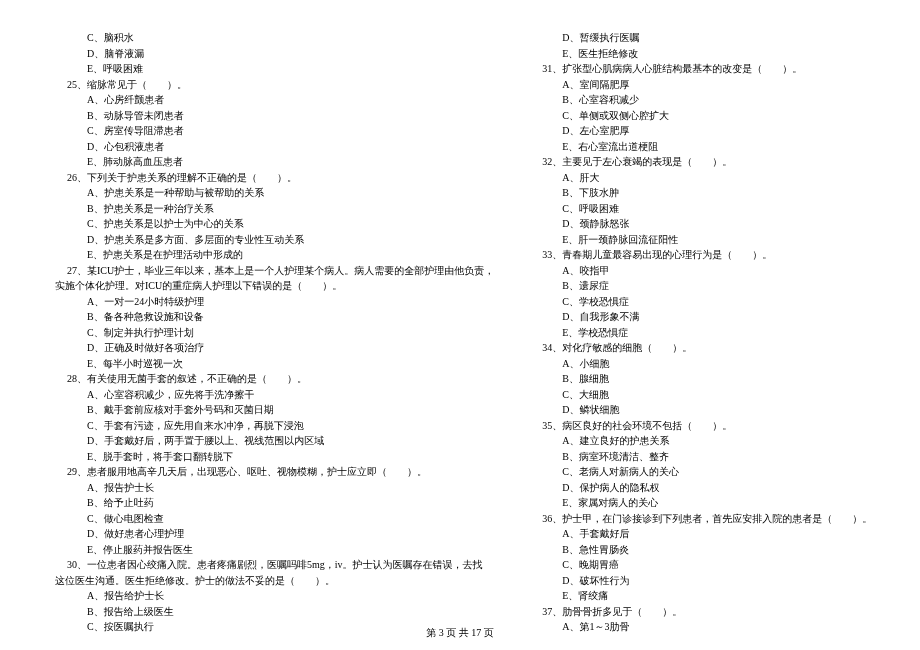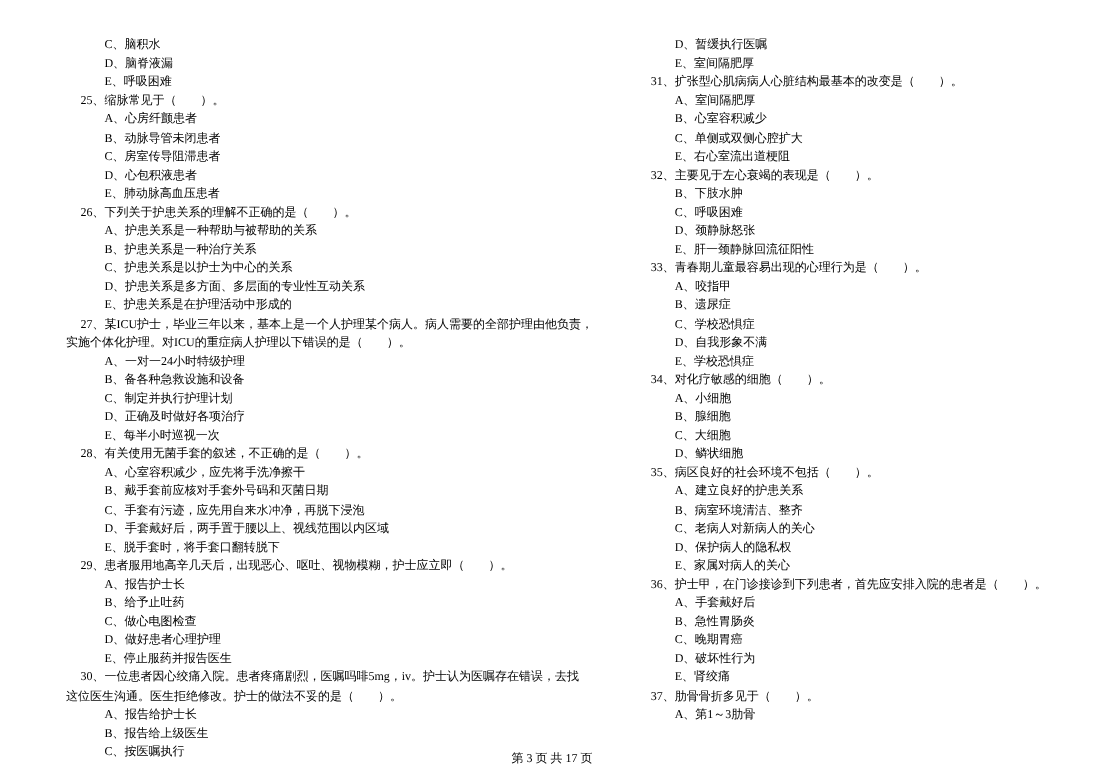--- a/index.html
+++ b/index.html
@@ -93,29 +93,31 @@
 
     <div class="line q">30、一位患者因心绞痛入院。患者疼痛剧烈，医嘱吗啡5mg，iv。护士认为医嘱存在错误，去找</div>
     <div class="line stem2">这位医生沟通。医生拒绝修改。护士的做法不妥的是（　　）。</div>
     <div class="line opt">A、报告给护士长</div>
     <div class="line opt">B、报告给上级医生</div>
     <div class="line opt">C、按医嘱执行</div>
   </div>
 
   <div class="col">
     <div class="line opt">D、暂缓执行医嘱</div>
-    <div class="line opt">E、室间隔肥厚</div>
+    <div class="line opt">E、医生拒绝修改</div>
 
     <div class="line q">31、扩张型心肌病病人心脏结构最基本的改变是（　　）。</div>
     <div class="line opt">A、室间隔肥厚</div>
     <div class="line opt">B、心室容积减少</div>
     <div class="line opt">C、单侧或双侧心腔扩大</div>
+    <div class="line opt">D、左心室肥厚</div>
     <div class="line opt">E、右心室流出道梗阻</div>
 
     <div class="line q">32、主要见于左心衰竭的表现是（　　）。</div>
+    <div class="line opt">A、肝大</div>
     <div class="line opt">B、下肢水肿</div>
     <div class="line opt">C、呼吸困难</div>
     <div class="line opt">D、颈静脉怒张</div>
     <div class="line opt">E、肝一颈静脉回流征阳性</div>
 
     <div class="line q">33、青春期儿童最容易出现的心理行为是（　　）。</div>
     <div class="line opt">A、咬指甲</div>
     <div class="line opt">B、遗尿症</div>
     <div class="line opt">C、学校恐惧症</div>
     <div class="line opt">D、自我形象不满</div>

